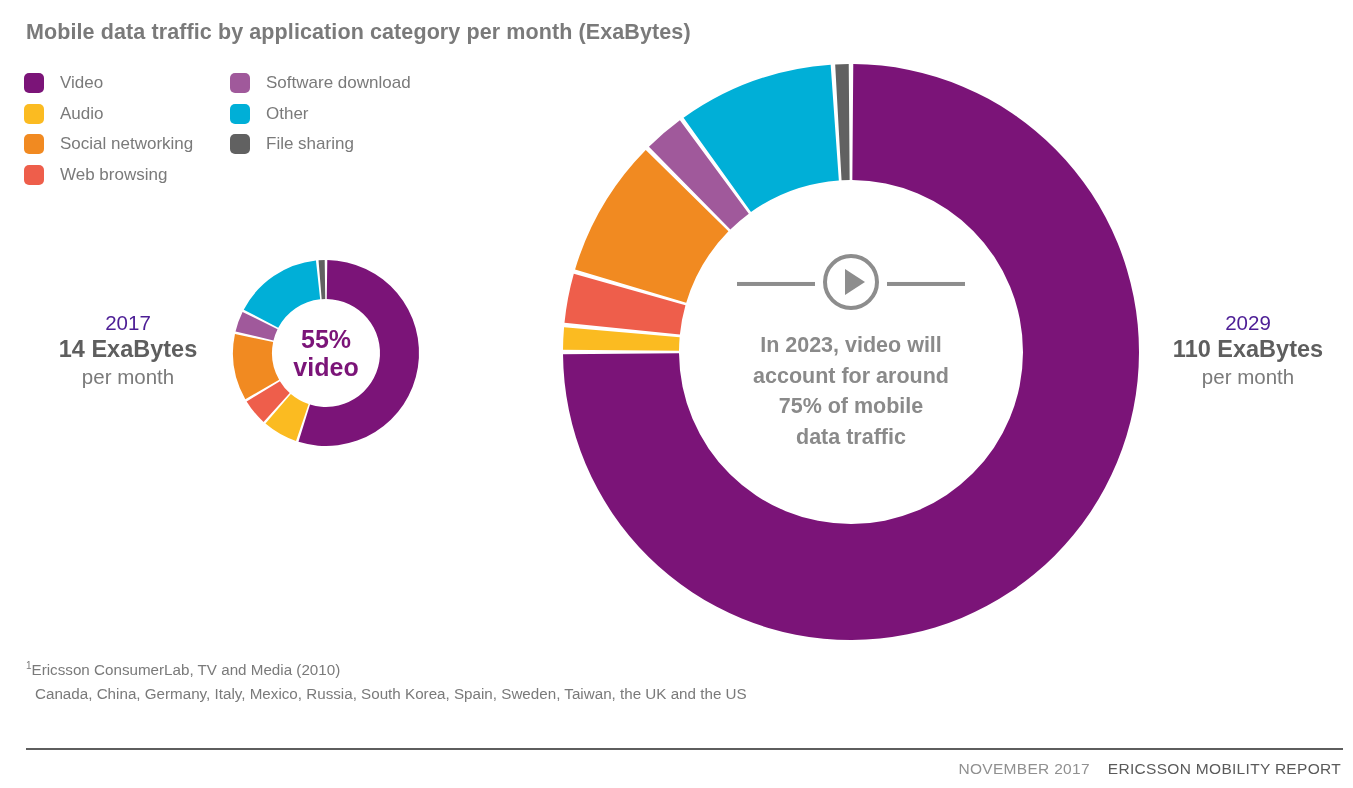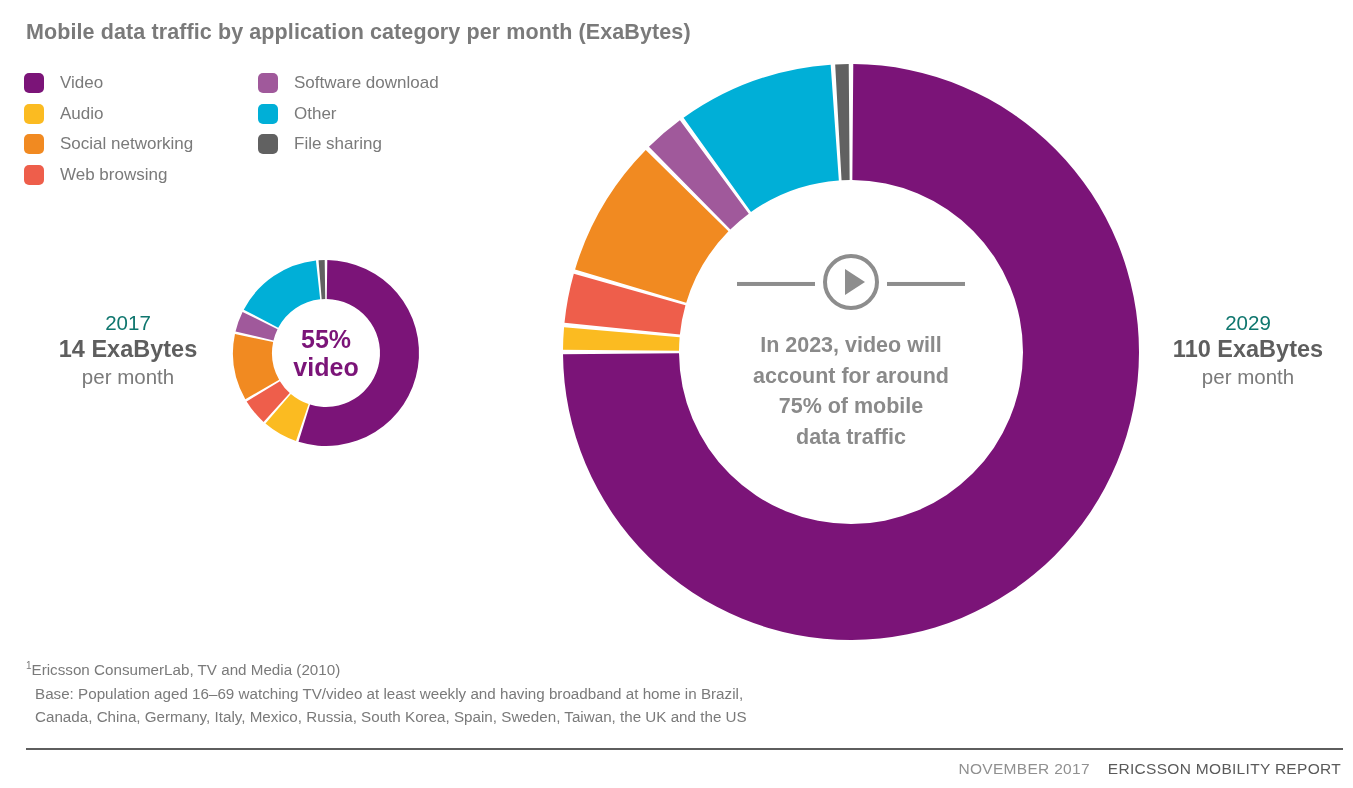--- a/index.html
+++ b/index.html
@@ -33,21 +33,21 @@
     position: absolute;
     left: 24px;
     top: 68px;
     width: 470px;
   }
   .legend-col {
     position: absolute;
     top: 0;
   }
   .legend-col.col-a { left: 0; }
-  .legend-col.col-b { left: 234px; }
+  .legend-col.col-b { left: 206px; }
   .legend-item {
     display: flex;
     align-items: center;
     height: 30.5px;
   }
   .legend-swatch {
     width: 20px;
     height: 20px;
     border-radius: 5px;
     flex: none;
@@ -66,21 +66,21 @@
   
   #donut-2017-wrap { left: 231px; top: 258px; }
   .side-label {
     position: absolute;
     text-align: center;
     color: #6e6e6e;
     line-height: 1.22;
   }
   .side-label .year {
     font-size: 20.5px;
-    color: #0f766e;
+    color: #4c1d95;
   }
   .side-label .amount {
     font-size: 23.5px;
     font-weight: bold;
     color: #5e5e5e;
     white-space: nowrap;
   }
   .side-label .per {
     font-size: 20.5px;
     color: #7a7a7a;
@@ -264,20 +264,19 @@
       <div>75% of mobile</div>
       <div>data traffic</div>
     </div>
   </div>
 </div>
 
 <div class="footnote">
   <div>
     <sup>1</sup><span>Ericsson ConsumerLab, TV and Media (2010)</span>
   </div>
-  <div class="indented">Base: Population aged 16–69 watching TV/video at least weekly and having broadband at home in Brazil,</div>
   <div class="indented">Canada, China, Germany, Italy, Mexico, Russia, South Korea, Spain, Sweden, Taiwan, the UK and the US</div>
 </div>
 
 <div class="footer-rule"></div>
 <div class="footer">
   <span class="f-date">NOVEMBER 2017</span><span class="f-name">ERICSSON MOBILITY REPORT</span>
 </div>
 
 </body></html>

